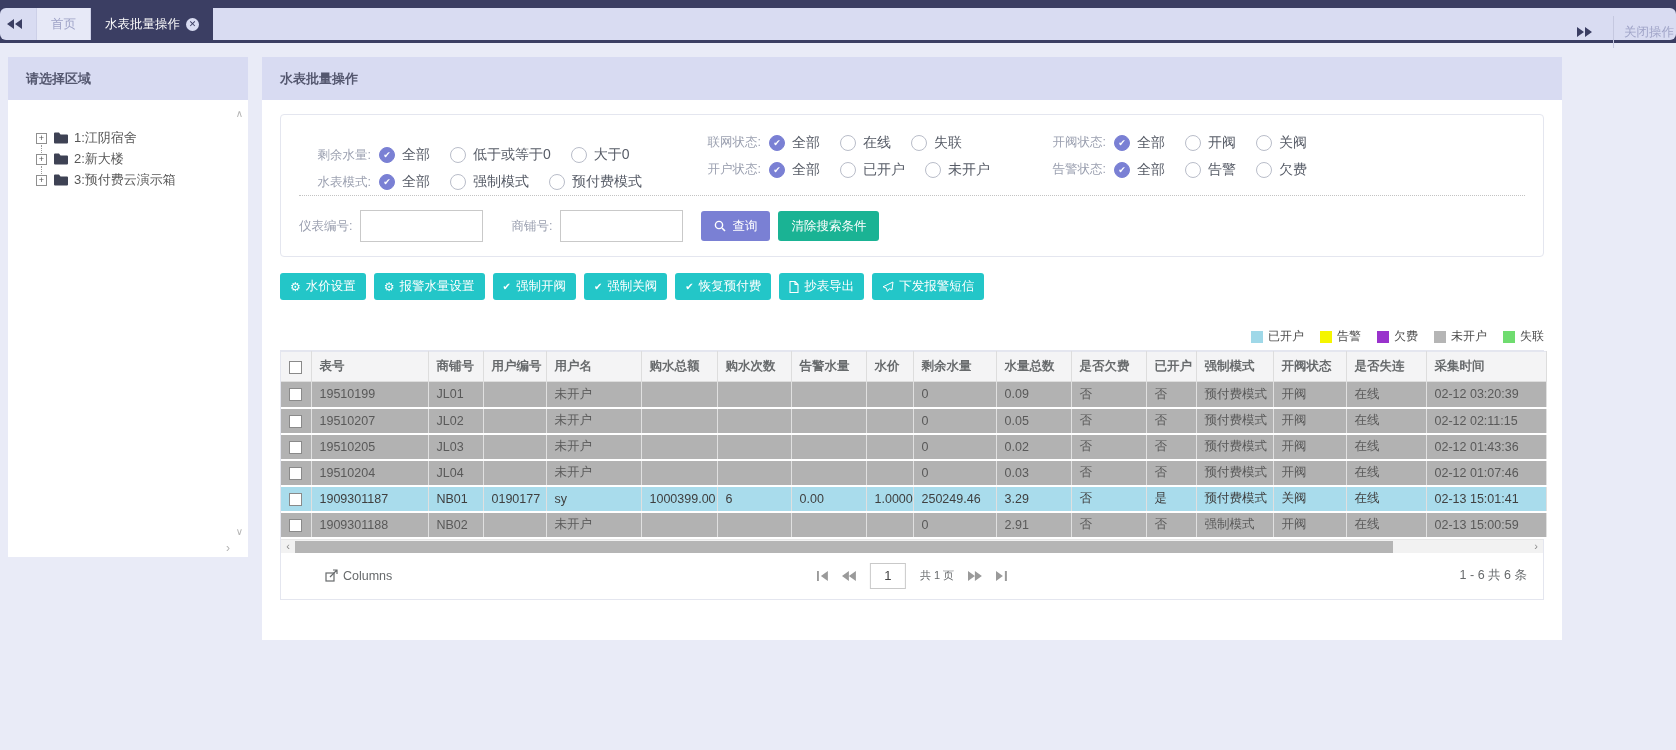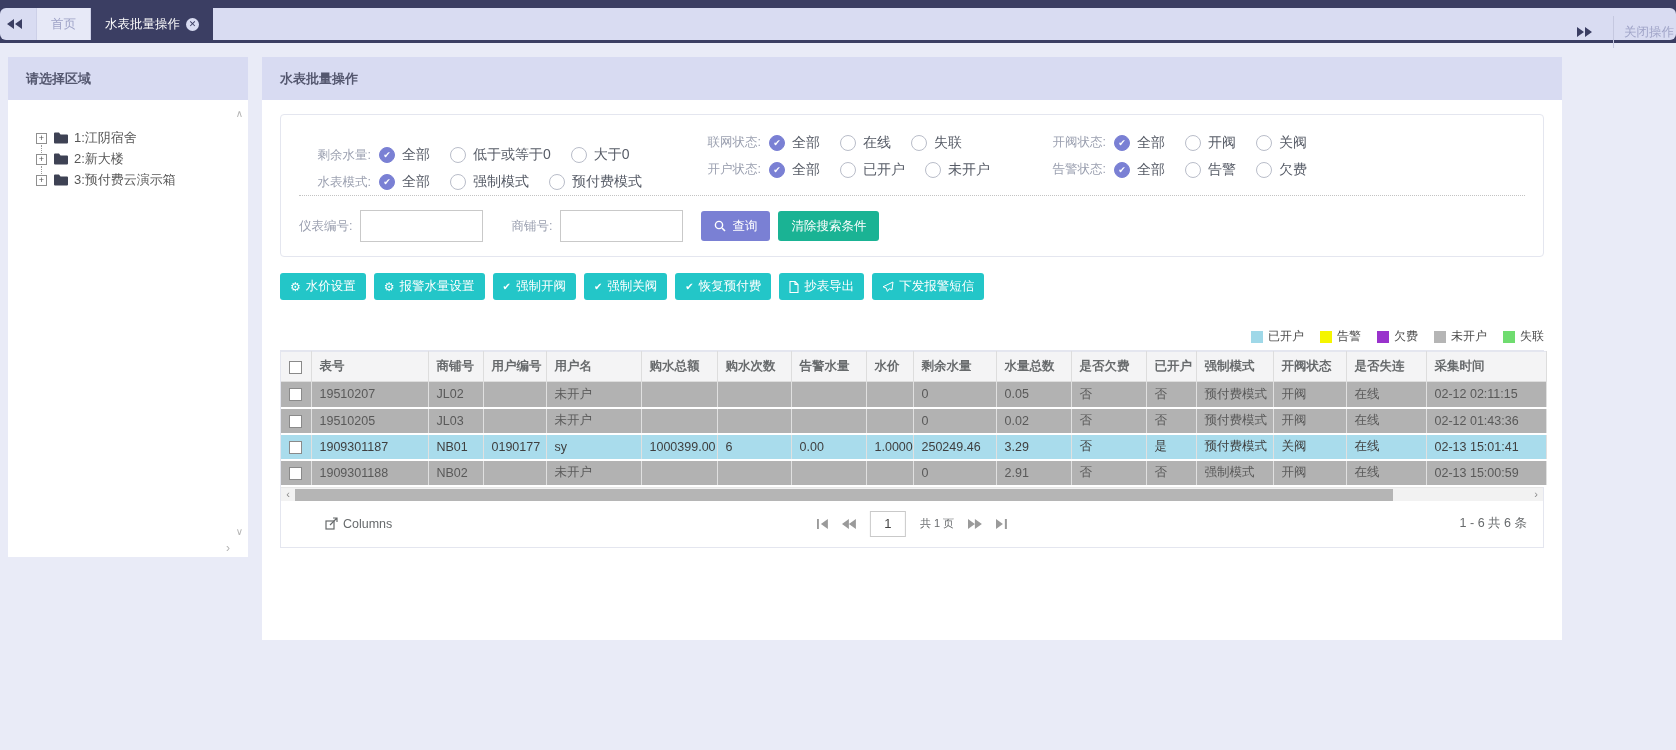--- a/index.html
+++ b/index.html
@@ -383,20 +383,39 @@
               <th>已开户</th>
               <th>强制模式</th>
               <th>开阀状态</th>
               <th>是否失连</th>
               <th>采集时间</th>
             </tr>
           </thead>
         <tbody id="tbody">
             <tr class="row-gray">
               <td><span class="cbx"></span></td>
+              <td>19510199</td>
+              <td>JL01</td>
+              <td></td>
+              <td>未开户</td>
+              <td></td>
+              <td></td>
+              <td></td>
+              <td></td>
+              <td>0</td>
+              <td>0.09</td>
+              <td>否</td>
+              <td>否</td>
+              <td>预付费模式</td>
+              <td>开阀</td>
+              <td>在线</td>
+              <td>02-12 03:20:39</td>
+            </tr>
+            <tr class="row-gray">
+              <td><span class="cbx"></span></td>
               <td>19510207</td>
               <td>JL02</td>
               <td></td>
               <td>未开户</td>
               <td></td>
               <td></td>
               <td></td>
               <td></td>
               <td>0</td>
               <td>0.05</td>
@@ -418,20 +437,39 @@
               <td></td>
               <td></td>
               <td>0</td>
               <td>0.02</td>
               <td>否</td>
               <td>否</td>
               <td>预付费模式</td>
               <td>开阀</td>
               <td>在线</td>
               <td>02-12 01:43:36</td>
+            </tr>
+            <tr class="row-gray">
+              <td><span class="cbx"></span></td>
+              <td>19510204</td>
+              <td>JL04</td>
+              <td></td>
+              <td>未开户</td>
+              <td></td>
+              <td></td>
+              <td></td>
+              <td></td>
+              <td>0</td>
+              <td>0.03</td>
+              <td>否</td>
+              <td>否</td>
+              <td>预付费模式</td>
+              <td>开阀</td>
+              <td>在线</td>
+              <td>02-12 01:07:46</td>
             </tr>
             <tr class="row-blue">
               <td><span class="cbx"></span></td>
               <td>1909301187</td>
               <td>NB01</td>
               <td>0190177</td>
               <td>sy</td>
               <td>1000399.00</td>
               <td>6</td>
               <td>0.00</td>

